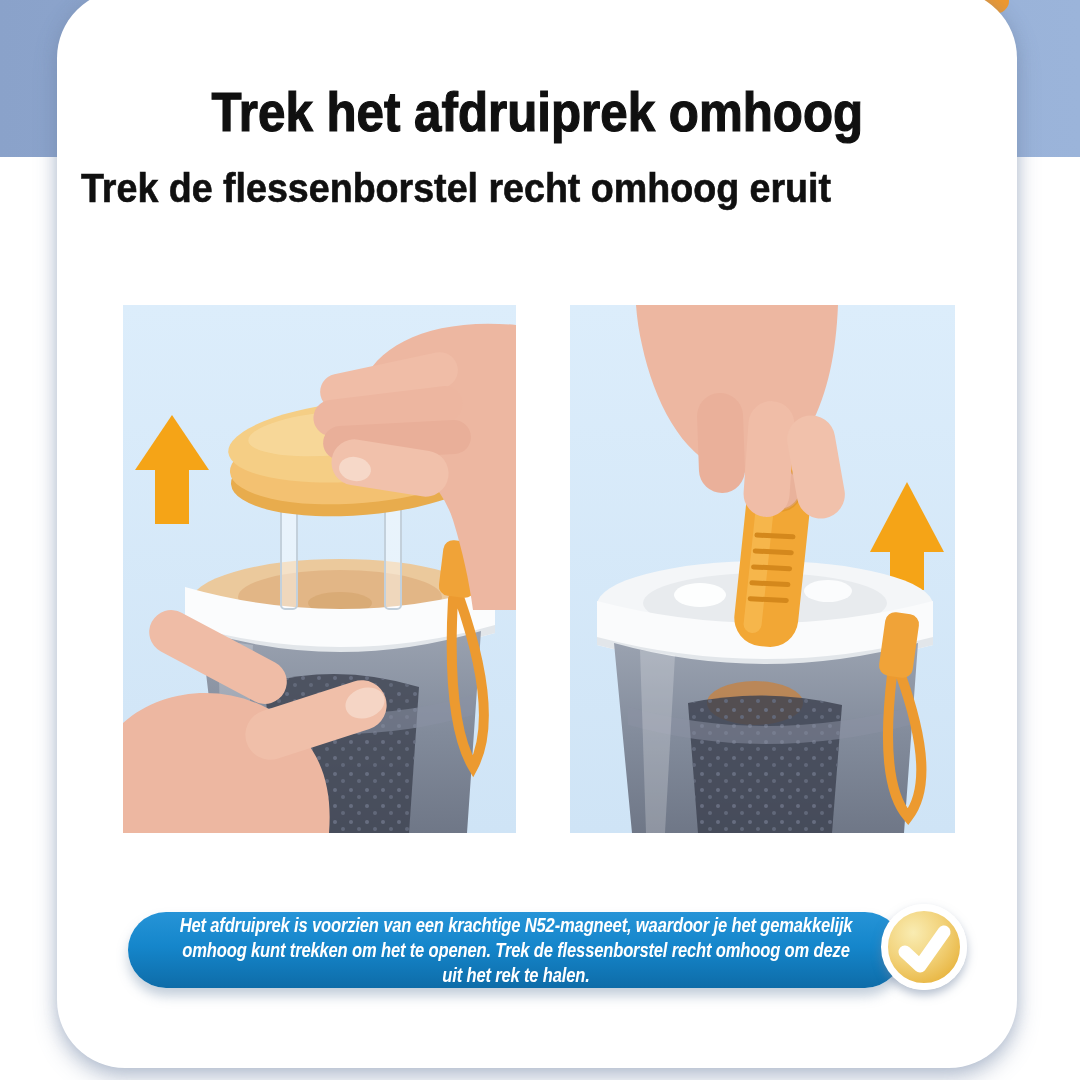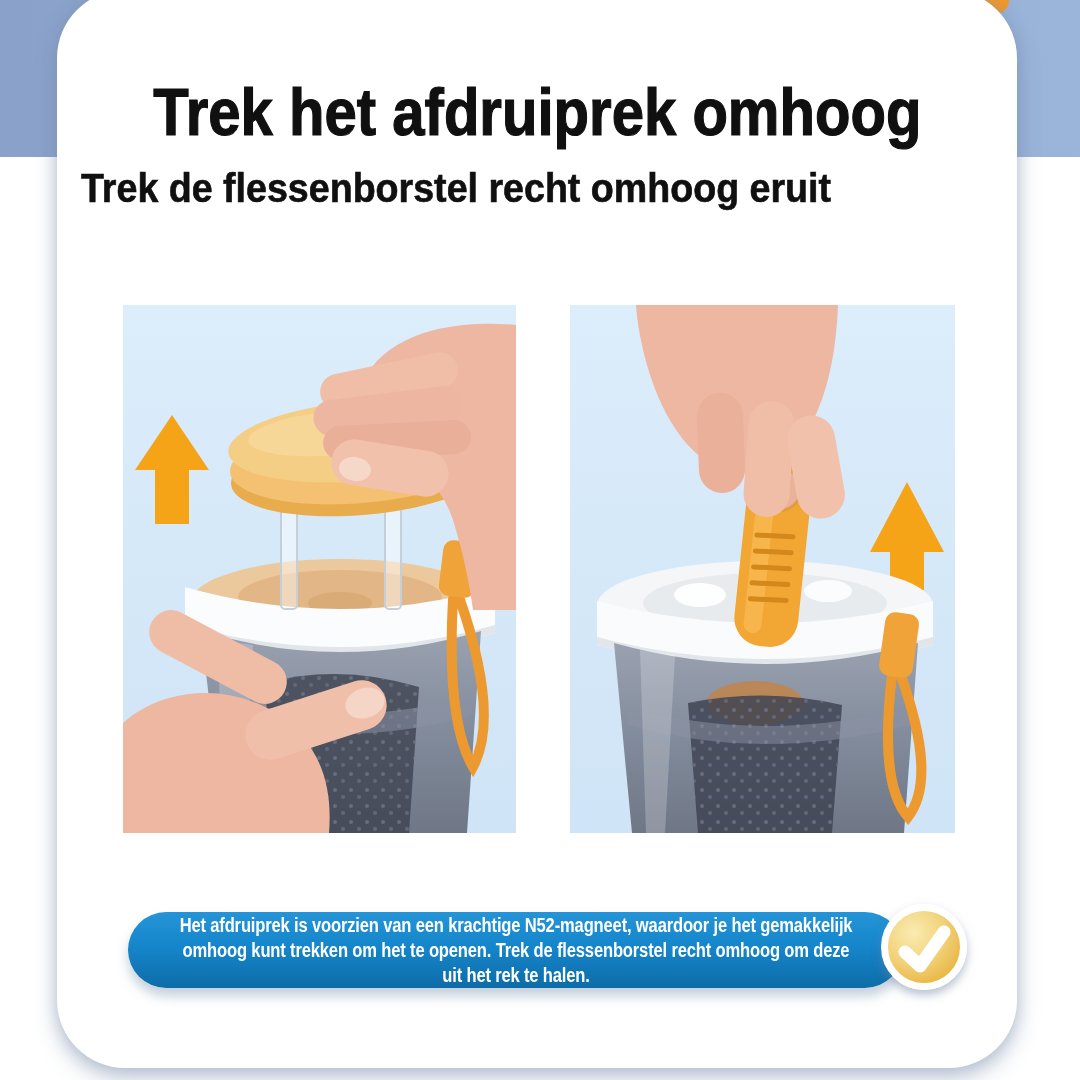--- a/index.html
+++ b/index.html
@@ -18,41 +18,42 @@
     background:#F0992E;border-radius:50%;z-index:2;
   }
   .card{
     position:absolute;left:57px;top:-10px;width:960px;height:1078px;
     background:#ffffff;border-radius:68px;
     box-shadow:0 10px 22px rgba(110,130,165,.45), 0 0 14px rgba(120,140,170,.25);
     z-index:3;
   }
   .title{
     position:absolute;top:88px;left:0;right:0;text-align:center;
-    font-size:66px;line-height:68px;font-weight:bold;color:#101010;
+    font-size:56px;line-height:68px;font-weight:bold;color:#101010;
     -webkit-text-stroke:1.2px #101010;white-space:nowrap;
   }
   .title > span{display:inline-block;transform:scaleX(.88);transform-origin:center;}
   .subtitle{
     position:absolute;top:176px;left:0;right:0;
     font-size:40px;line-height:44px;font-weight:bold;color:#101010;
     -webkit-text-stroke:.6px #101010;white-space:nowrap;
   }
   .subtitle > span{display:inline-block;transform:scaleX(.94);transform-origin:center;}
   .panel{
     position:absolute;top:315px;height:528px;overflow:hidden;background:#D9EAF8;
   }
   .panel.left{left:66px;width:393px;}
   .panel.right{left:513px;width:385px;}
   .panel svg{display:block;width:100%;height:100%;}
   .banner{
     position:absolute;left:71px;top:922px;width:775px;height:76px;
     border-radius:38px;
     background:linear-gradient(180deg,#2694D7 0%,#1586CB 45%,#0E6CA8 100%);
     box-shadow:0 8px 12px rgba(100,130,160,.38);
+    font-style:italic;
   }
   .banner-text{
     position:absolute;left:50%;top:50%;width:792px;
     transform:translate(-50%,-50%) scaleX(.85);transform-origin:center;
     text-align:center;color:#ffffff;font-weight:bold;
     font-size:19.5px;line-height:25px;letter-spacing:-.2px;
   }
   .badge{
     position:absolute;left:824px;top:914px;width:72px;height:72px;
     border:7px solid #ffffff;border-radius:50%;

